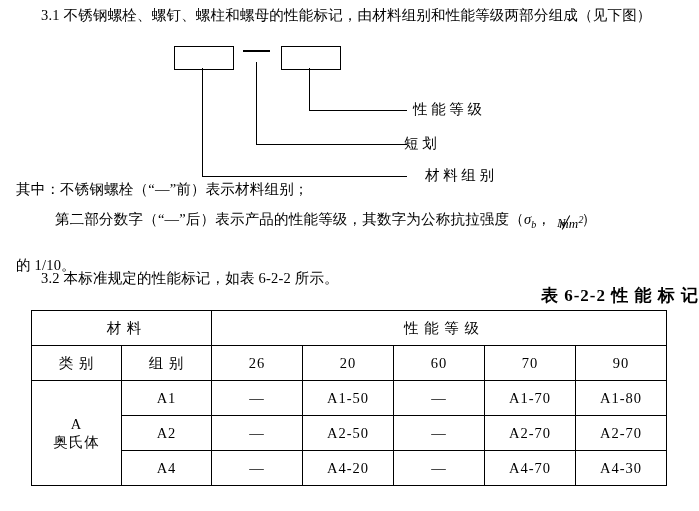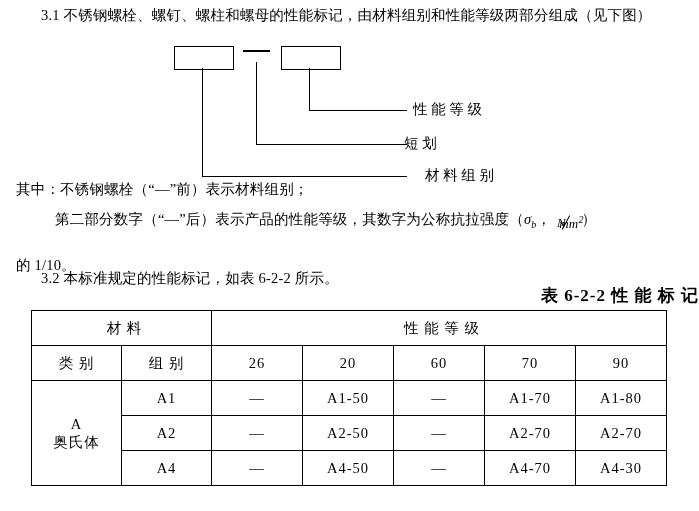--- a/index.html
+++ b/index.html
@@ -267,21 +267,21 @@
           <td>A2</td>
           <td>—</td>
           <td>A2-50</td>
           <td>—</td>
           <td>A2-70</td>
           <td>A2-70</td>
         </tr>
         <tr>
           <td>A4</td>
           <td>—</td>
-          <td>A4-50</td>
+          <td>A4-20</td>
           <td>—</td>
           <td>A4-70</td>
           <td>A4-30</td>
         </tr>
       </tbody>
     </table>
   </div>
 
 </div>
 

